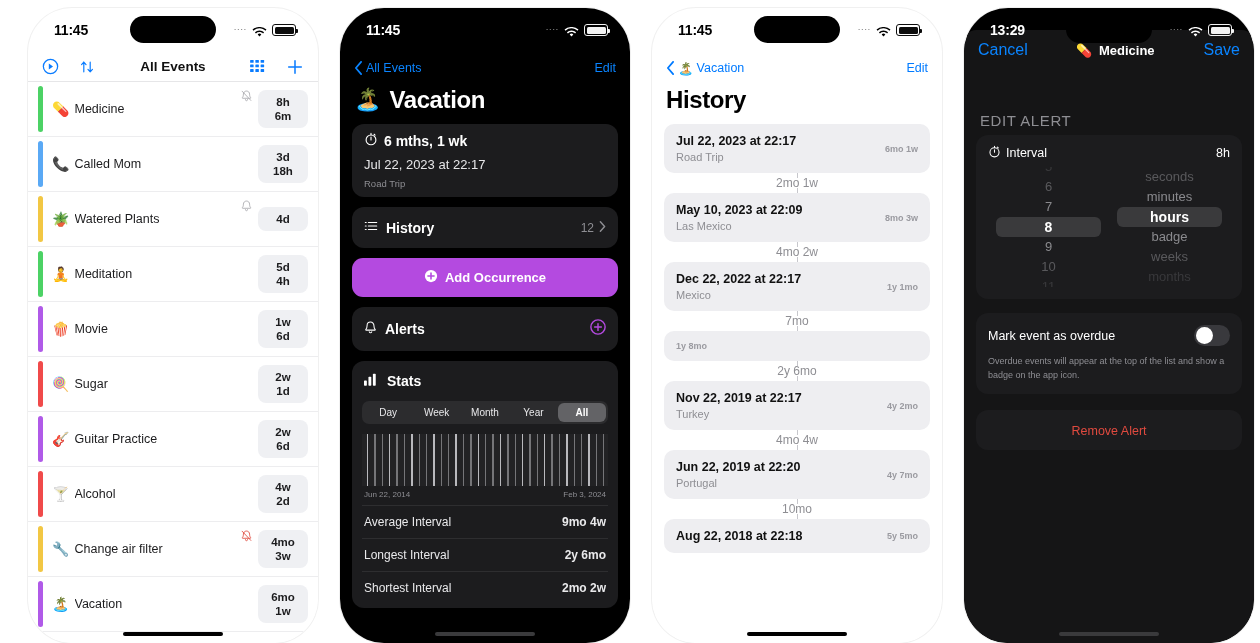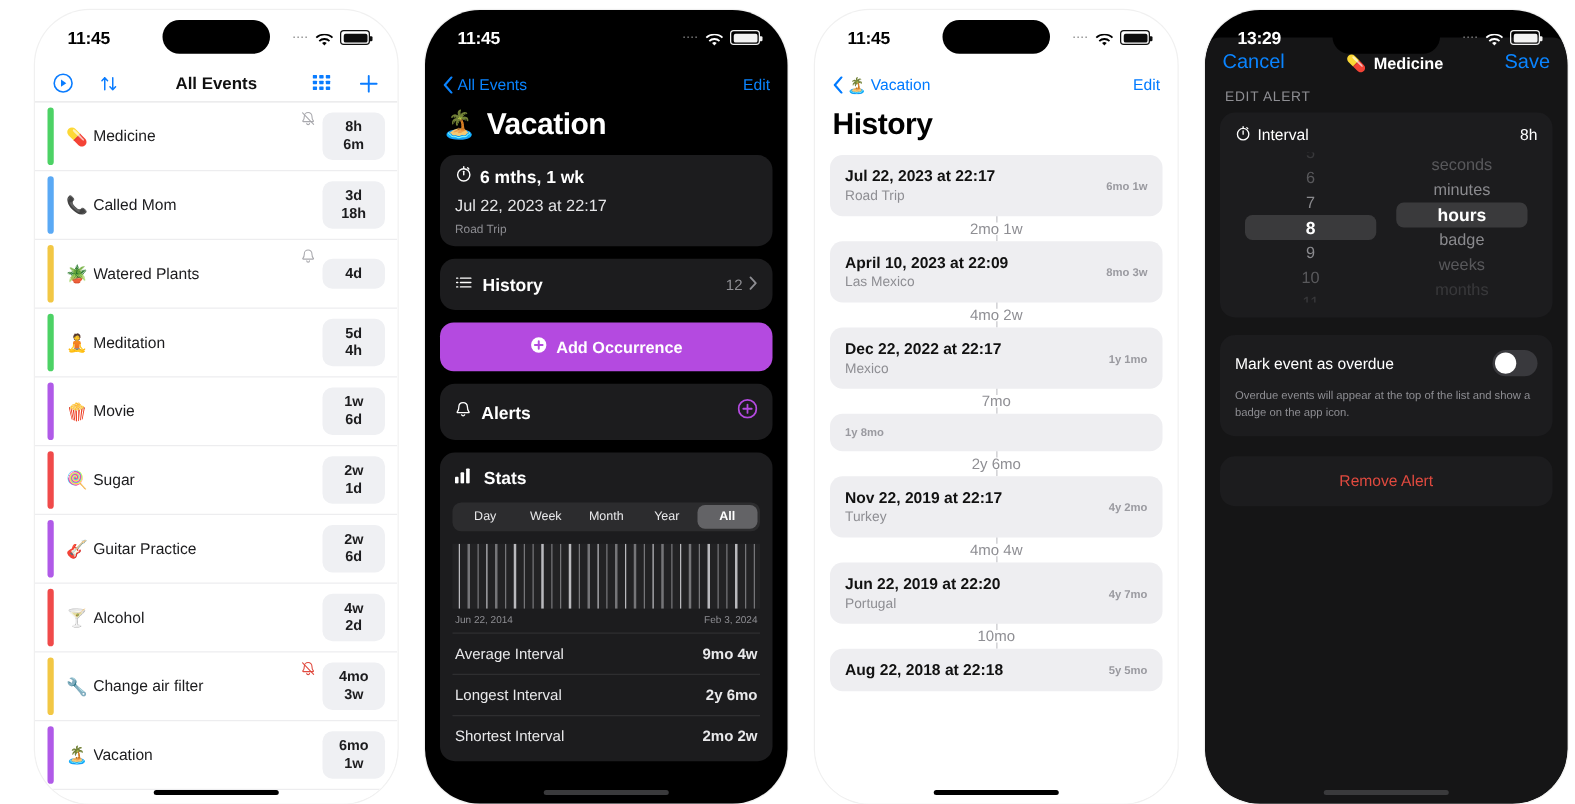--- a/index.html
+++ b/index.html
@@ -132,21 +132,21 @@
   .hc-ago { font-size: 9px; color:#9a9aa0; font-weight:bold; }
   .gap { text-align:center; font-size: 12px; color:#8e8e93; padding: 3px 0; position:relative; }
   .gap::before, .gap::after { content:""; position:absolute; left:50%; width:1px; height:5px; background:#c7c7cc; }
   .gap::before { top:0; }
   .gap::after { bottom:0; }
 
   
   .sheet { position:absolute; left:0; right:0; top: 22px; bottom:0; background:#151516; border-radius: 12px 12px 44px 44px; display:flex; flex-direction:column; }
   .sheet-nav { height: 40px; display:flex; align-items:center; justify-content:space-between; padding: 0 14px; }
   .sheet-title { display:flex; align-items:center; gap:6px; color:#fff; font-size:13px; font-weight:bold; }
-  .sec-label { font-size: 11px; color:#8e8e93; letter-spacing:0.6px; padding: 2px 0 6px 16px; }
+  .sec-label { font-size: 15px; color:#8e8e93; letter-spacing:0.6px; padding: 2px 0 6px 16px; margin-top: 40px; }
   .sheet-body { padding: 0 12px; flex:1; }
   .picker-card { background:#1c1c1e; border-radius:12px; padding: 10px 12px 12px; }
   .pk-row { display:flex; align-items:center; justify-content:space-between; color:#fff; font-size:12.5px; margin-bottom: 6px; }
   .pk-row .lbl { display:flex; align-items:center; gap:5px; }
   .wheels { display:flex; height: 120px; overflow:hidden; position:relative; }
   .wheel { flex:1; display:flex; flex-direction:column; align-items:center; justify-content:center; position:relative; }
   .wheel .it { font-size: 13px; color:#8a8a8e; height: 20px; line-height:20px; width: 86%; text-align:center; border-radius:6px; }
   .wheel.nums .it { text-align:center; }
   .wheel .it.sel { color:#fff; font-weight:bold; background:#3a3a3c; font-size:14px; }
   .wheel .it.f1 { opacity:.55; }
@@ -557,21 +557,21 @@
             <div class="hist-card">
               <div>
                 <div class="hc-date">Jul 22, 2023 at 22:17</div>
                 <div class="hc-note">Road Trip</div>
               </div>
               <div class="hc-ago">6mo 1w</div>
             </div>
             <div class="gap">2mo 1w</div>
             <div class="hist-card">
               <div>
-                <div class="hc-date">April 10, 2023 at 22:09</div>
+                <div class="hc-date">May 10, 2023 at 22:09</div>
                 <div class="hc-note">Las Mexico</div>
               </div>
               <div class="hc-ago">8mo 3w</div>
             </div>
             <div class="gap">4mo 2w</div>
             <div class="hist-card">
               <div>
                 <div class="hc-date">Dec 22, 2022 at 22:17</div>
                 <div class="hc-note">Mexico</div>
               </div>

